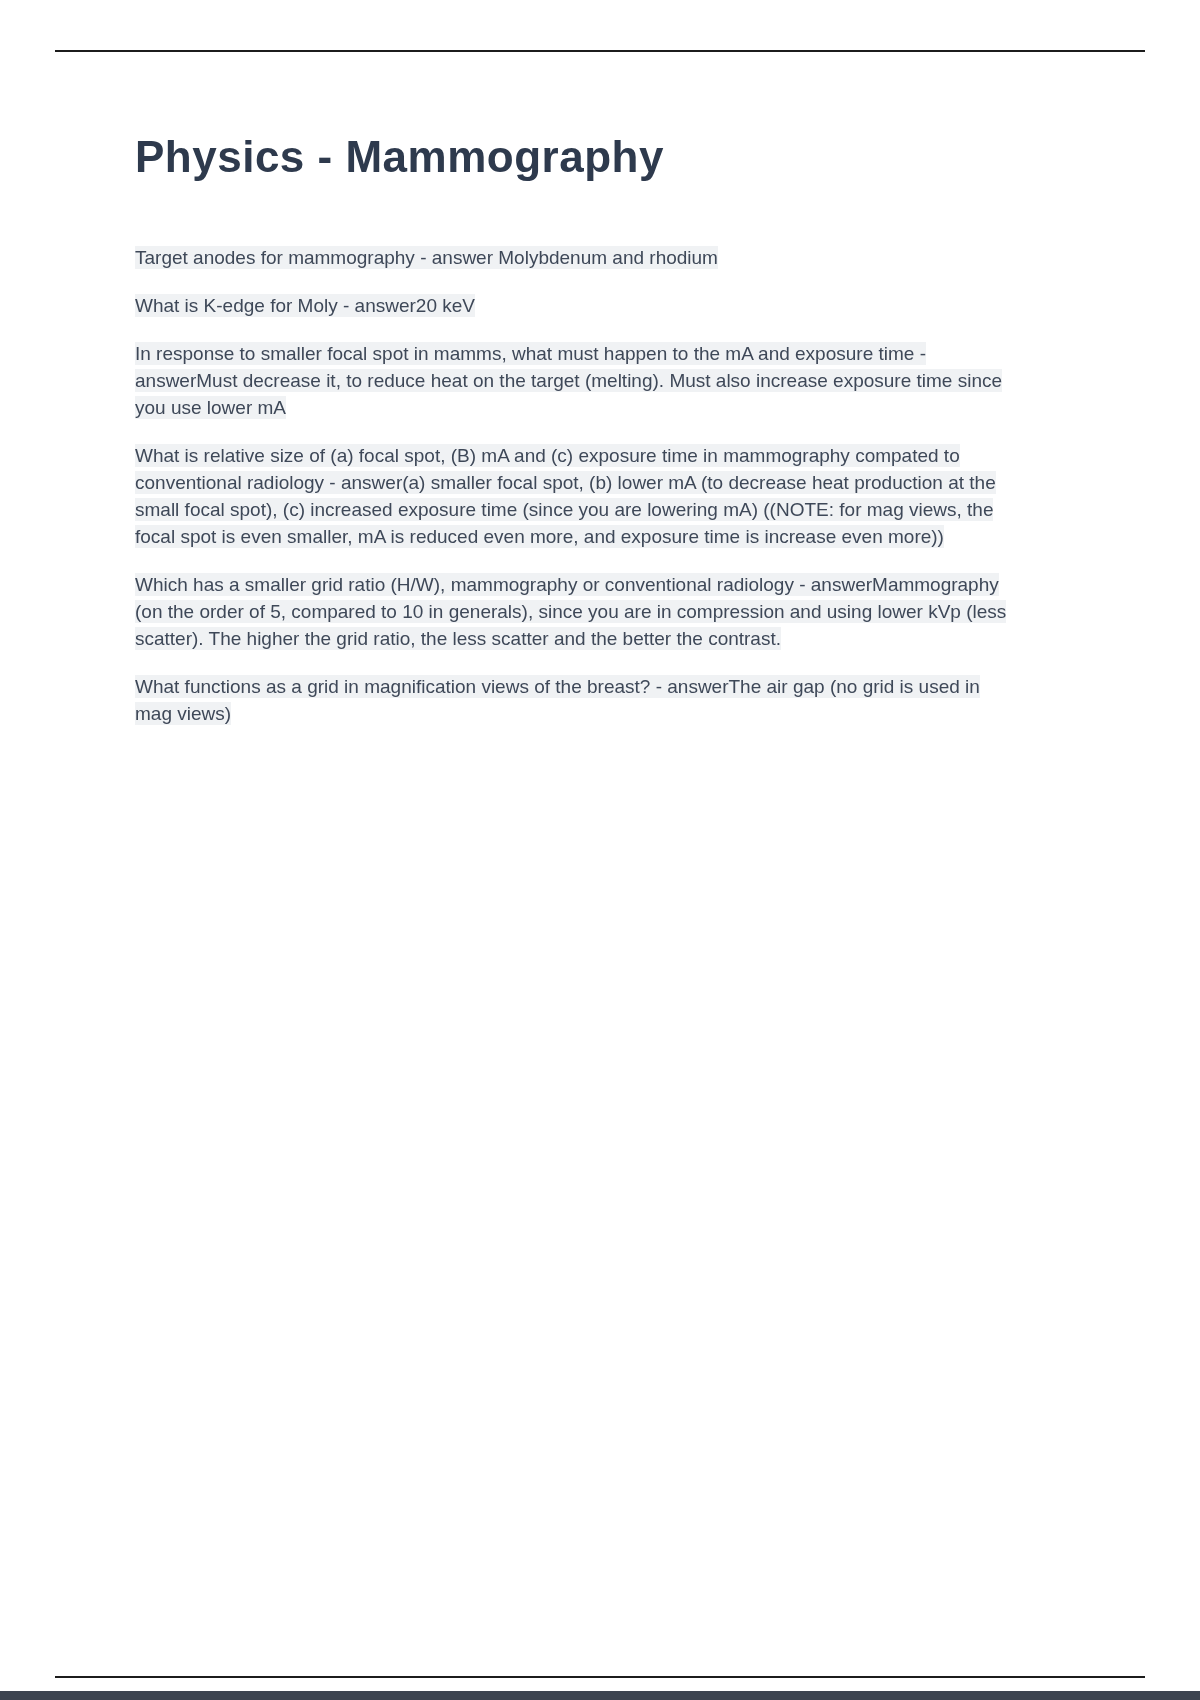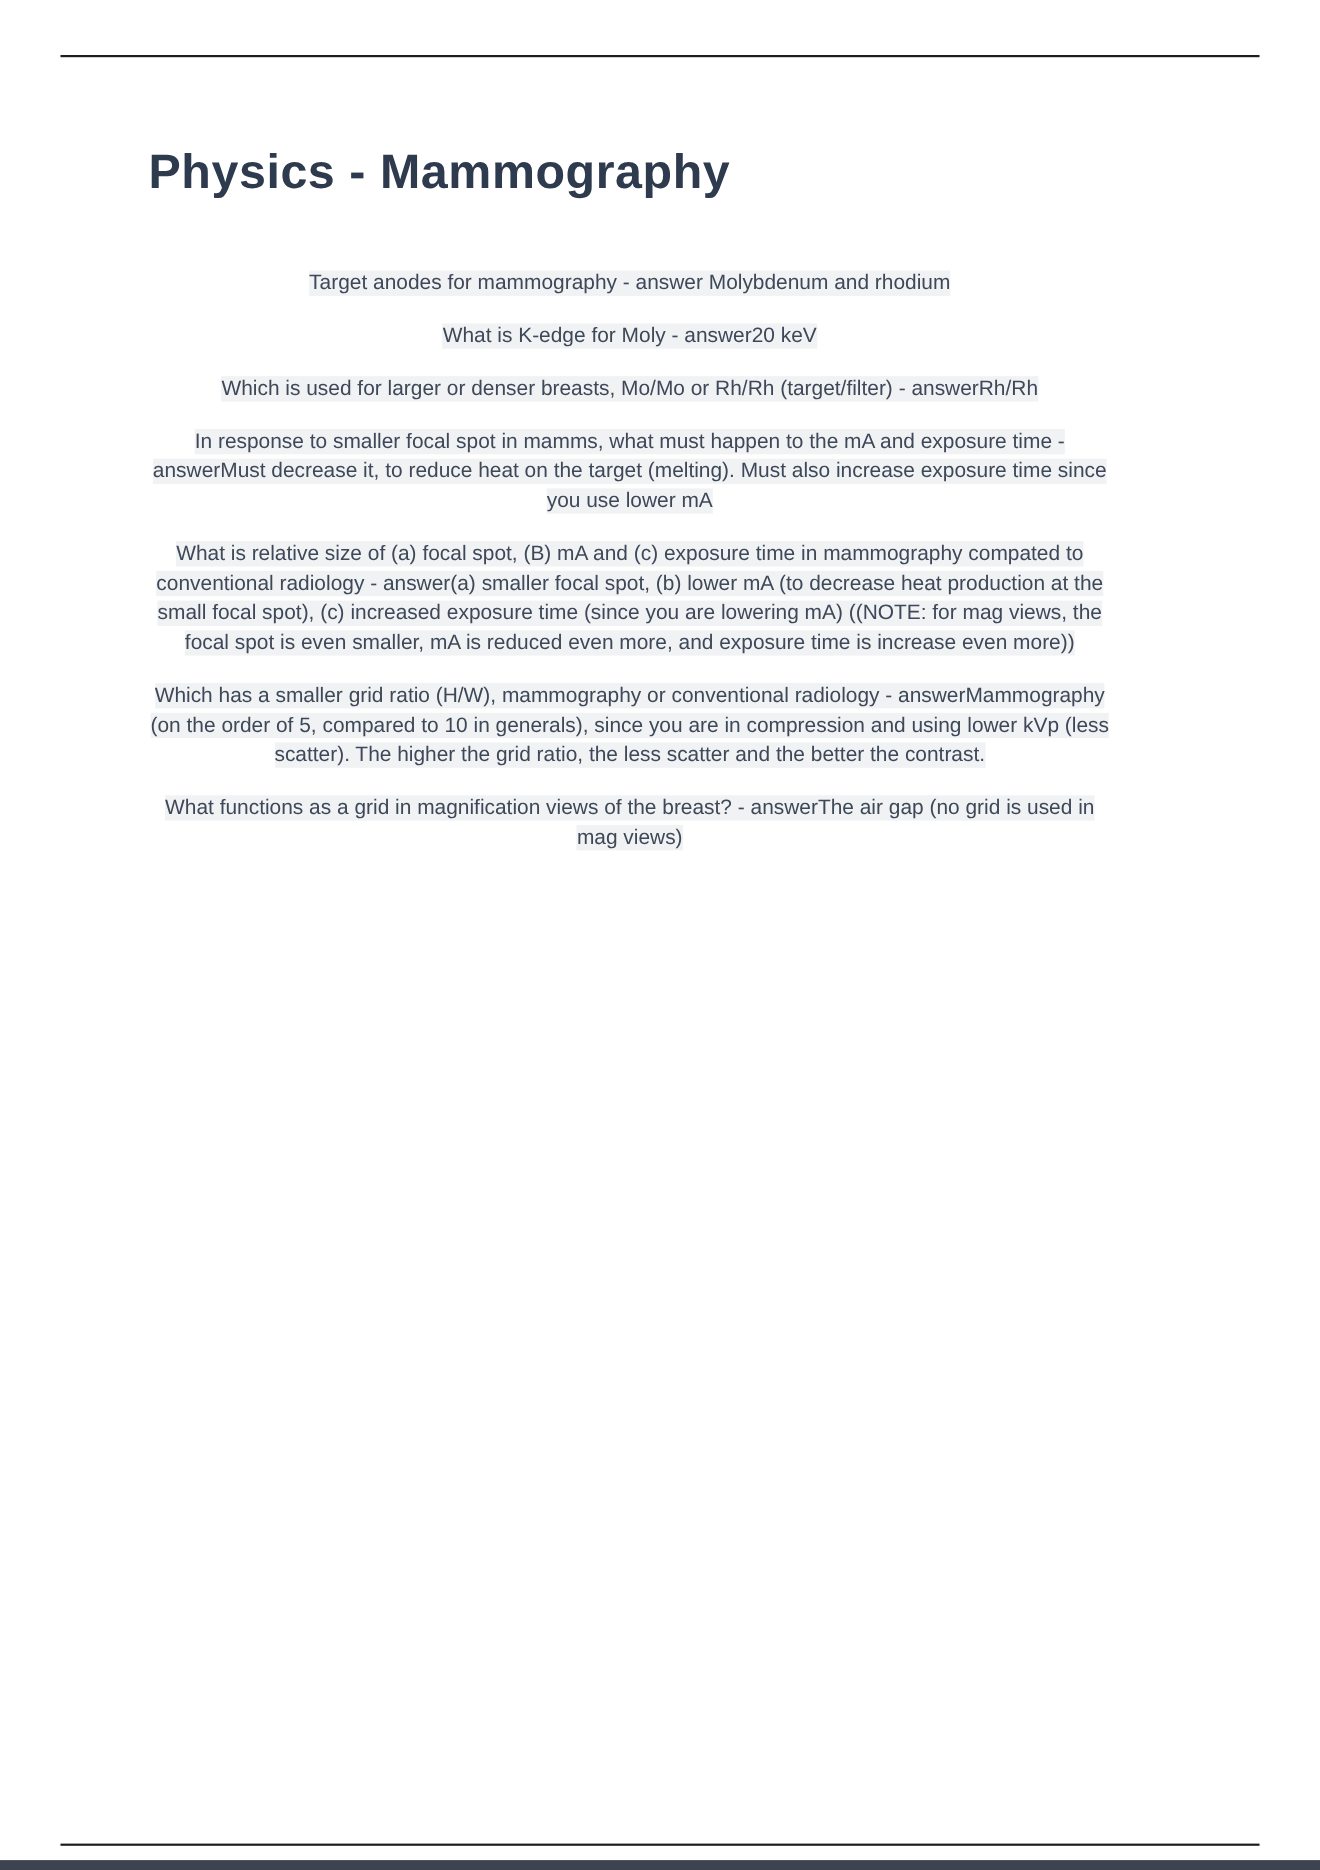--- a/index.html
+++ b/index.html
@@ -48,21 +48,20 @@
   h1.doc-title {
     margin: 0 0 62px 0;
     font-size: 44px;
     font-weight: bold;
     letter-spacing: 0.5px;
     color: #2e3a4d;
   }
   .qa-list {
     margin: 0;
     padding: 0;
-    text-align: center;
   }
   p.qa-paragraph {
     margin: 0 0 21px 0;
     font-size: 19px;
     line-height: 27px;
     color: #3e4858;
   }
   p.qa-paragraph .hl {
     background: #f0f2f4;
     box-decoration-break: clone;
@@ -76,21 +75,20 @@
 <div class="page">
 
   <div class="rule-top"></div>
 
   <div class="content">
     <h1 class="doc-title">Physics - Mammography</h1>
 
     <div class="qa-list">
       <p class="qa-paragraph"><span class="hl">Target anodes for mammography - answer Molybdenum and rhodium</span></p>
       <p class="qa-paragraph"><span class="hl">What is K-edge for Moly - answer20 keV</span></p>
-      <p class="qa-paragraph"><span class="hl">Which is used for larger or denser breasts, Mo/Mo or Rh/Rh (target/filter) - answerRh/Rh</span></p>
       <p class="qa-paragraph"><span class="hl">In response to smaller focal spot in mamms, what must happen to the mA and exposure time - answerMust decrease it, to reduce heat on the target (melting). Must also increase exposure time since you use lower mA</span></p>
       <p class="qa-paragraph"><span class="hl">What is relative size of (a) focal spot, (B) mA and (c) exposure time in mammography compated to conventional radiology - answer(a) smaller focal spot, (b) lower mA (to decrease heat production at the small focal spot), (c) increased exposure time (since you are lowering mA) ((NOTE: for mag views, the focal spot is even smaller, mA is reduced even more, and exposure time is increase even more))</span></p>
       <p class="qa-paragraph"><span class="hl">Which has a smaller grid ratio (H/W), mammography or conventional radiology - answerMammography (on the order of 5, compared to 10 in generals), since you are in compression and using lower kVp (less scatter). The higher the grid ratio, the less scatter and the better the contrast.</span></p>
       <p class="qa-paragraph"><span class="hl">What functions as a grid in magnification views of the breast? - answerThe air gap (no grid is used in mag views)</span></p>
     </div>
   </div>
 
   <div class="rule-bottom"></div>
   <div class="bottom-bar"></div>
 

